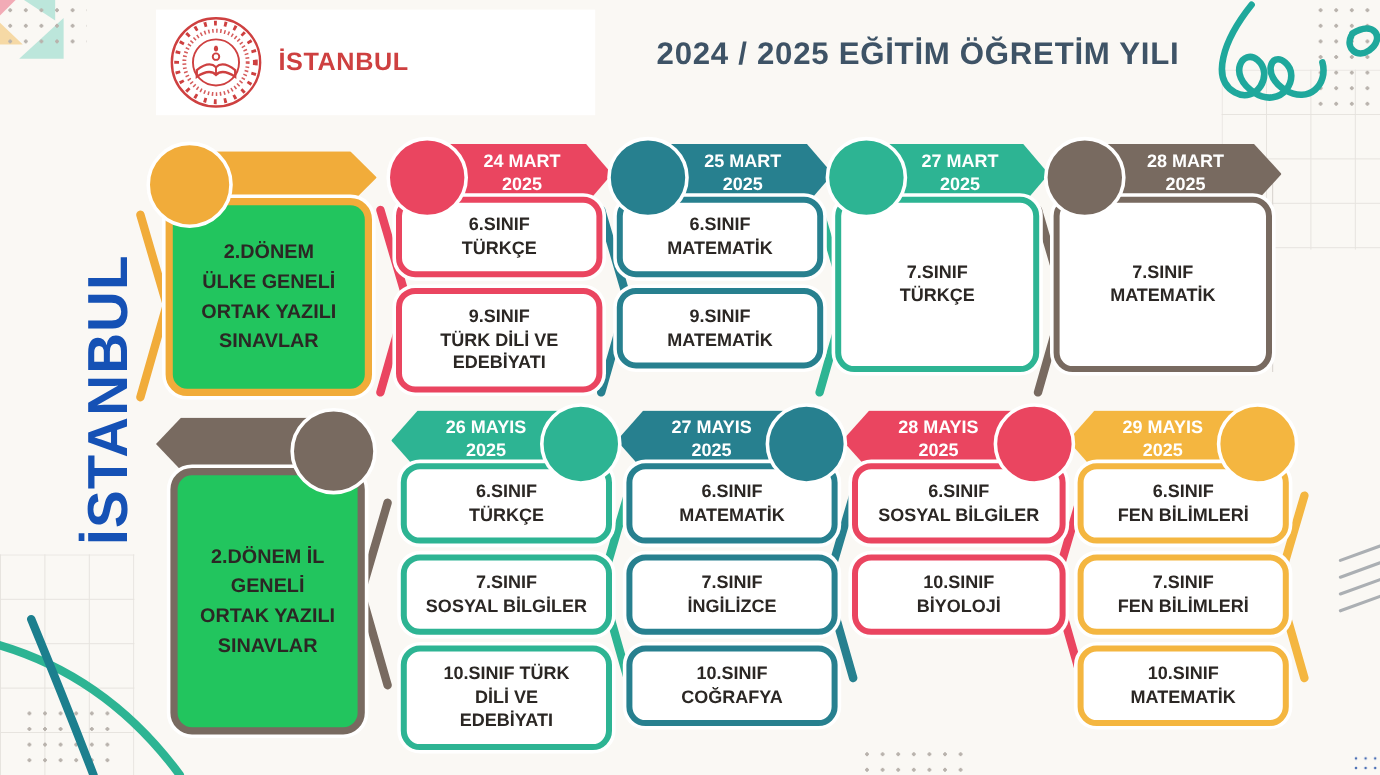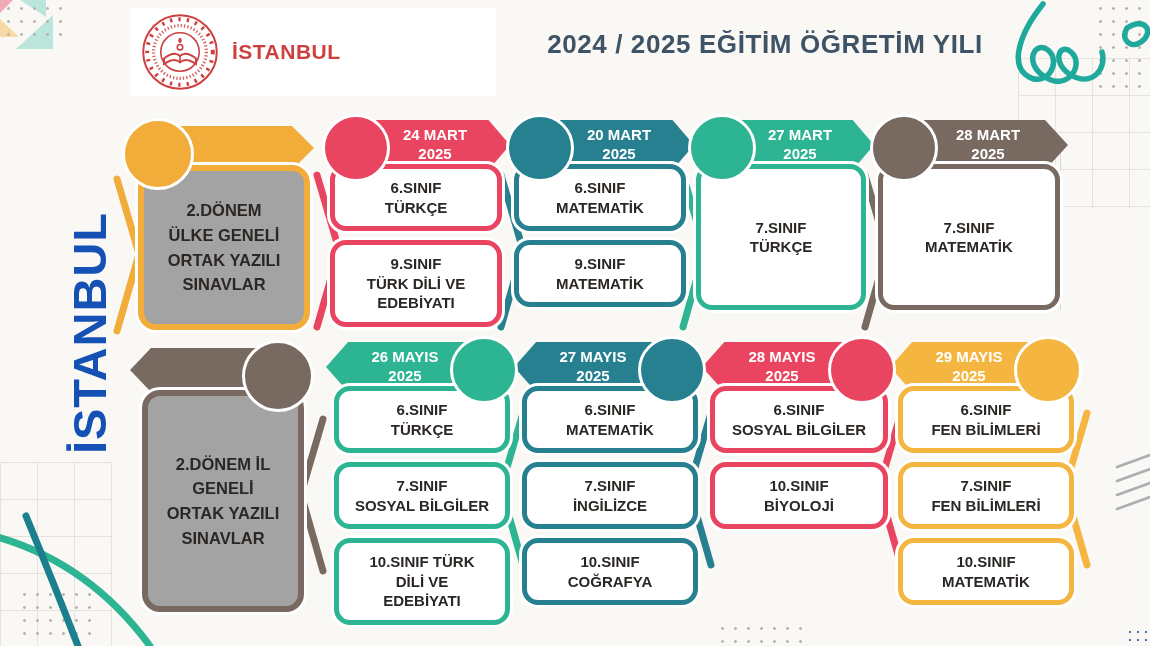--- a/index.html
+++ b/index.html
@@ -47,21 +47,21 @@
   .t .chev{left:-16px;top:52px;}
   .b .chev{right:-16px;top:68px;}
   .chev polyline{fill:none;stroke:var(--c);stroke-width:7;stroke-linecap:round;stroke-linejoin:round;}
   
   .intro .banner{height:44px;top:6px;}
   .intro-top .banner{left:40px;right:-4px;}
   .intro-bottom .banner{left:-4px;right:40px;}
   .intro .circle{width:66px;height:66px;top:-2px;}
   .intro-top .circle{left:6px;}
   .intro-bottom .circle{right:6px;}
-  .intro-box{position:absolute;top:45px;background:#a3a3a3;border:6px solid var(--c);border-radius:18px;
+  .intro-box{position:absolute;top:45px;background:#22c55e;border:6px solid var(--c);border-radius:18px;
     box-shadow:0 0 0 3px #fff;display:flex;align-items:center;justify-content:center;text-align:center;
     font-weight:800;font-size:16.5px;line-height:1.5;color:#2B2724;white-space:pre-line;z-index:2;padding:6px;}
   .intro-top .intro-box{left:22px;right:0;min-height:141px;}
   .intro-bottom .intro-box{left:8px;right:16px;min-height:198px;top:48px;}
   .intro-top .chev{left:-2px;top:56px;}
   .intro-bottom .chev{right:-6px;top:74px;}
   
   .dots{position:absolute;background-image:radial-gradient(var(--dot_gray,#B9B3AD) 1.3px,transparent 1.5px);
     background-size:13px 13px;}
   .dots-blue{position:absolute;background-image:radial-gradient(var(--dot_blue,#4A6FB5) 1.1px,transparent 1.3px);
@@ -164,21 +164,21 @@
 TÜRK DİLİ VE
 EDEBİYATI</div>
   </div>
 </div>
 
 <div class="block row-top t" style="left: 514px; width: 172px; --c: #27808F;">
   <svg class="chev">
       <polyline points="3,3 25,78 3,155"></polyline>
     </svg>
   <div class="banner">
-    <span>20 MART</span>
+    <span>25 MART</span>
     <span>2025</span>
   </div>
   <div class="circle"></div>
   <div class="boxes">
     <div class="box">6.SINIF
 MATEMATİK</div>
     <div class="box">9.SINIF
 MATEMATİK</div>
   </div>
 </div>

